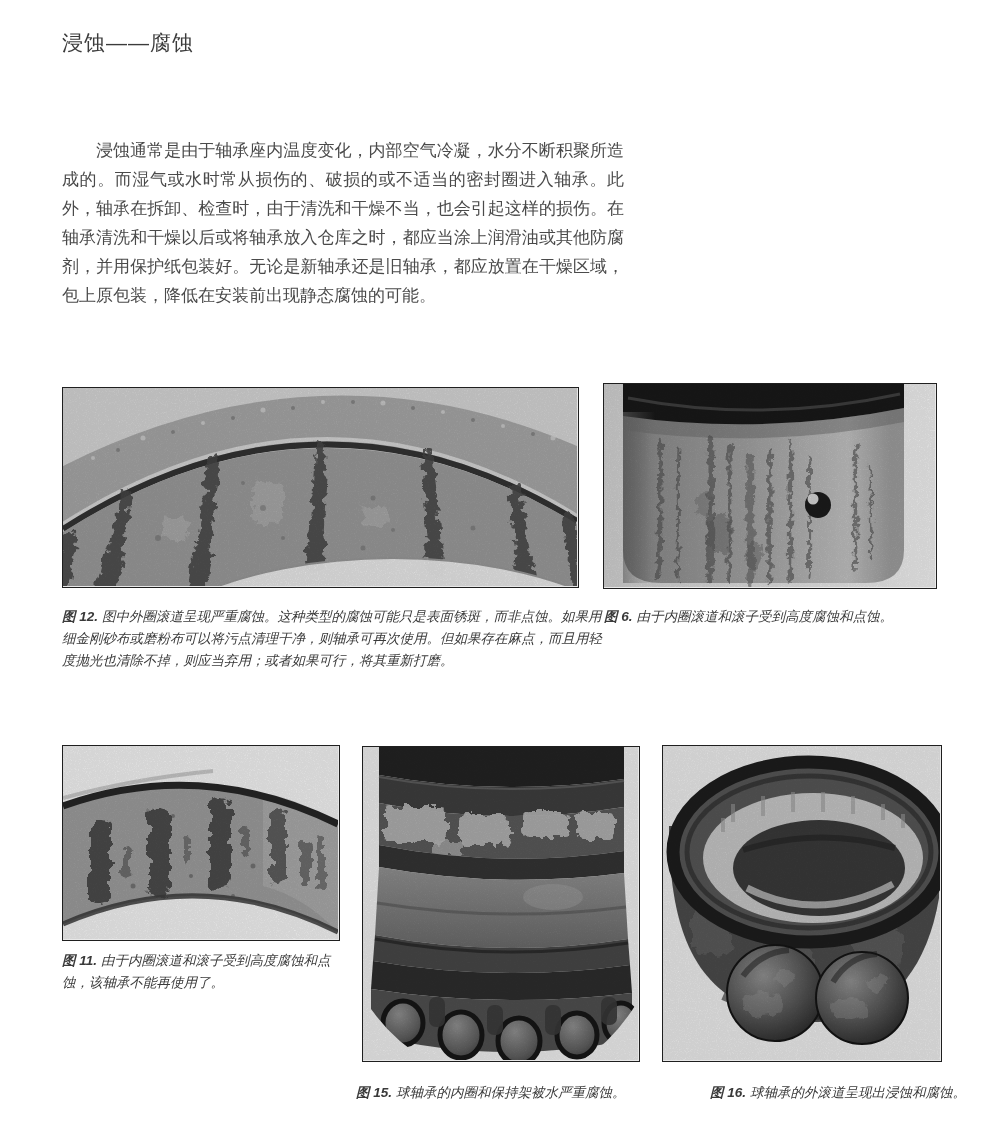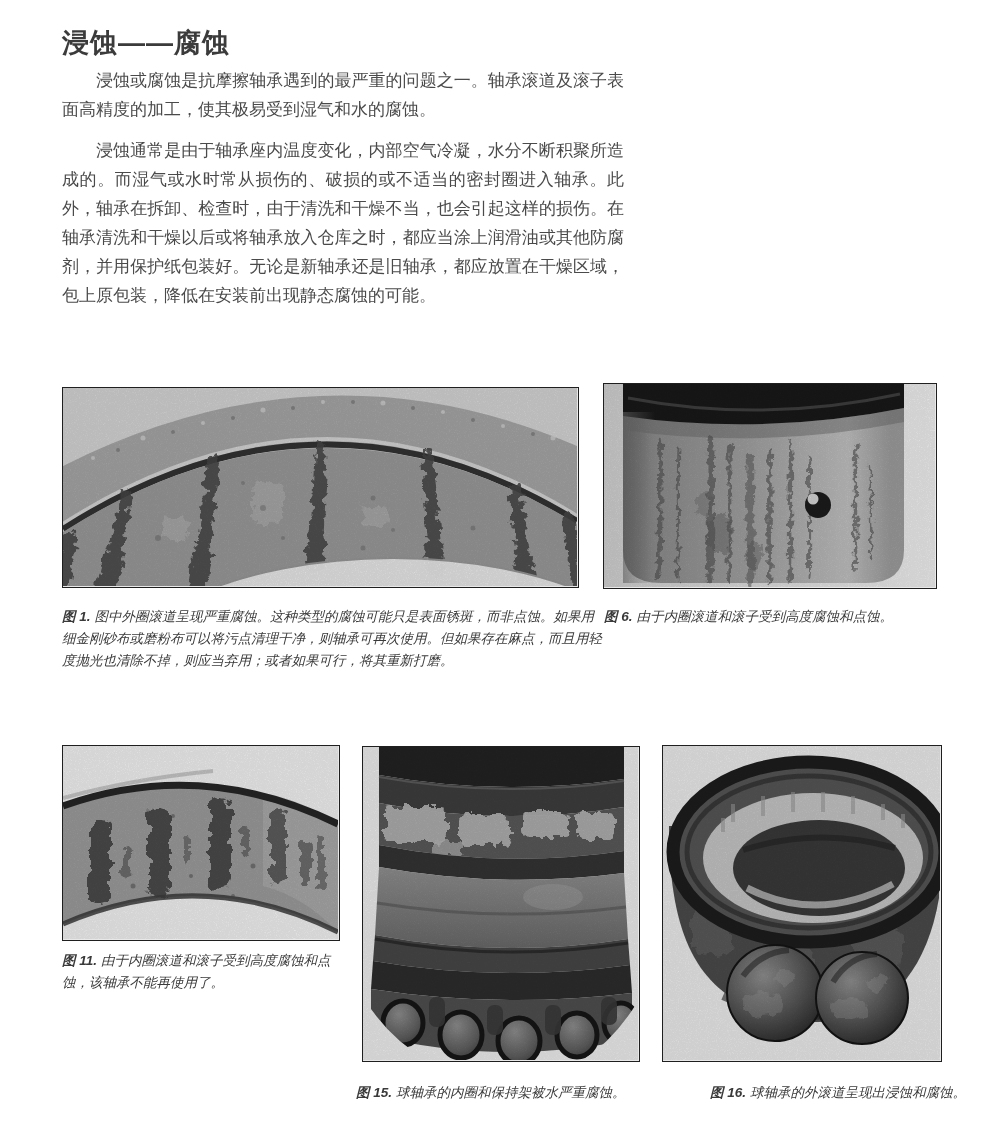--- a/index.html
+++ b/index.html
@@ -2,21 +2,21 @@
 <html><head>
 <meta charset="utf-8">
 <style>
   html,body{margin:0;padding:0;background:#ffffff;}
   .page{
     position:relative;width:1000px;height:1137px;background:#ffffff;
     font-family:"Liberation Sans",sans-serif;color:#484848;overflow:hidden;
   }
   .page-title{
     position:absolute;left:62px;top:26px;margin:0;
-    font-size:27px;font-weight:bold;color:#3b3b3b;letter-spacing:1px;line-height:34px;
+    font-size:21px;font-weight:normal;color:#3b3b3b;letter-spacing:1px;line-height:34px;
   }
   .body-para{
     position:absolute;left:62px;width:562px;margin:0;
     font-size:17px;line-height:29px;text-align:justify;text-indent:2em;color:#4a4a4a;
   }
   .para-1{top:66px;}
   .para-2{top:136px;}
   .photo-frame{
     position:absolute;border:1.5px solid #1f1f1f;box-sizing:border-box;
     background:#e8e8e8;overflow:hidden;padding:0;margin:0;
@@ -37,21 +37,20 @@
   .cap15{left:356px;top:1082px;width:295px;}
   .cap16{left:662px;top:1082px;width:300px;margin-left:48px;}
 </style>
 </head>
 <body>
 
 <div class="page">
 
   <h1 class="page-title">浸蚀——腐蚀</h1>
 
-  <p class="body-para para-1">浸蚀或腐蚀是抗摩擦轴承遇到的最严重的问题之一。轴承滚道及滚子表面高精度的加工，使其极易受到湿气和水的腐蚀。</p>
   <p class="body-para para-2">浸蚀通常是由于轴承座内温度变化，内部空气冷凝，水分不断积聚所造成的。而湿气或水时常从损伤的、破损的或不适当的密封圈进入轴承。此外，轴承在拆卸、检查时，由于清洗和干燥不当，也会引起这样的损伤。在轴承清洗和干燥以后或将轴承放入仓库之时，都应当涂上润滑油或其他防腐剂，并用保护纸包装好。无论是新轴承还是旧轴承，都应放置在干燥区域，包上原包装，降低在安装前出现静态腐蚀的可能。</p>
 
   <div class="photo-frame fig12-frame">
     <svg width="514" height="198" viewBox="0 0 514 198" xmlns="http://www.w3.org/2000/svg">
       <defs>
         <filter id="n12" x="0" y="0" width="100%" height="100%">
           <feTurbulence type="fractalNoise" baseFrequency="0.9" numOctaves="2" seed="5"></feTurbulence>
           <feColorMatrix type="matrix" values="0 0 0 0 0 0 0 0 0 0 0 0 0 0 0 0.7 0.7 0.7 0 0"></feColorMatrix>
         </filter>
         <filter id="r12" x="-20%" y="-20%" width="140%" height="140%">
@@ -169,21 +168,21 @@
         <ellipse cx="150" cy="172" rx="9" ry="14" opacity="0.4"></ellipse>
         <ellipse cx="100" cy="120" rx="8" ry="12" opacity="0.3"></ellipse>
       </g>
       <circle cx="214" cy="121" r="13" fill="#1c1c1c"></circle>
       <circle cx="209" cy="115" r="5.5" fill="#e0e0e0" opacity="0.95"></circle>
       <rect width="331" height="203" filter="url(#n13)" opacity="0.12"></rect>
     </svg>
   </div>
 
   <div class="fig-caption cap12">
-    <span class="fig-label">图 1.</span><span class="fig-text">图中外圈滚道呈现严重腐蚀。这种类型的腐蚀可能只是表面锈斑，而非点蚀。如果用细金刚砂布或磨粉布可以将污点清理干净，则轴承可再次使用。但如果存在麻点，而且用轻度抛光也清除不掉，则应当弃用；或者如果可行，将其重新打磨。</span>
+    <span class="fig-label">图 12.</span><span class="fig-text">图中外圈滚道呈现严重腐蚀。这种类型的腐蚀可能只是表面锈斑，而非点蚀。如果用细金刚砂布或磨粉布可以将污点清理干净，则轴承可再次使用。但如果存在麻点，而且用轻度抛光也清除不掉，则应当弃用；或者如果可行，将其重新打磨。</span>
   </div>
   <div class="fig-caption cap13">
     <span class="fig-label">图 6.</span><span class="fig-text">由于内圈滚道和滚子受到高度腐蚀和点蚀。</span>
   </div>
 
   <div class="photo-frame fig14-frame">
     <svg width="275" height="193" viewBox="0 0 275 193" xmlns="http://www.w3.org/2000/svg">
       <defs>
         <filter id="n14" x="0" y="0" width="100%" height="100%">
           <feTurbulence type="fractalNoise" baseFrequency="0.9" numOctaves="2" seed="21"></feTurbulence>

